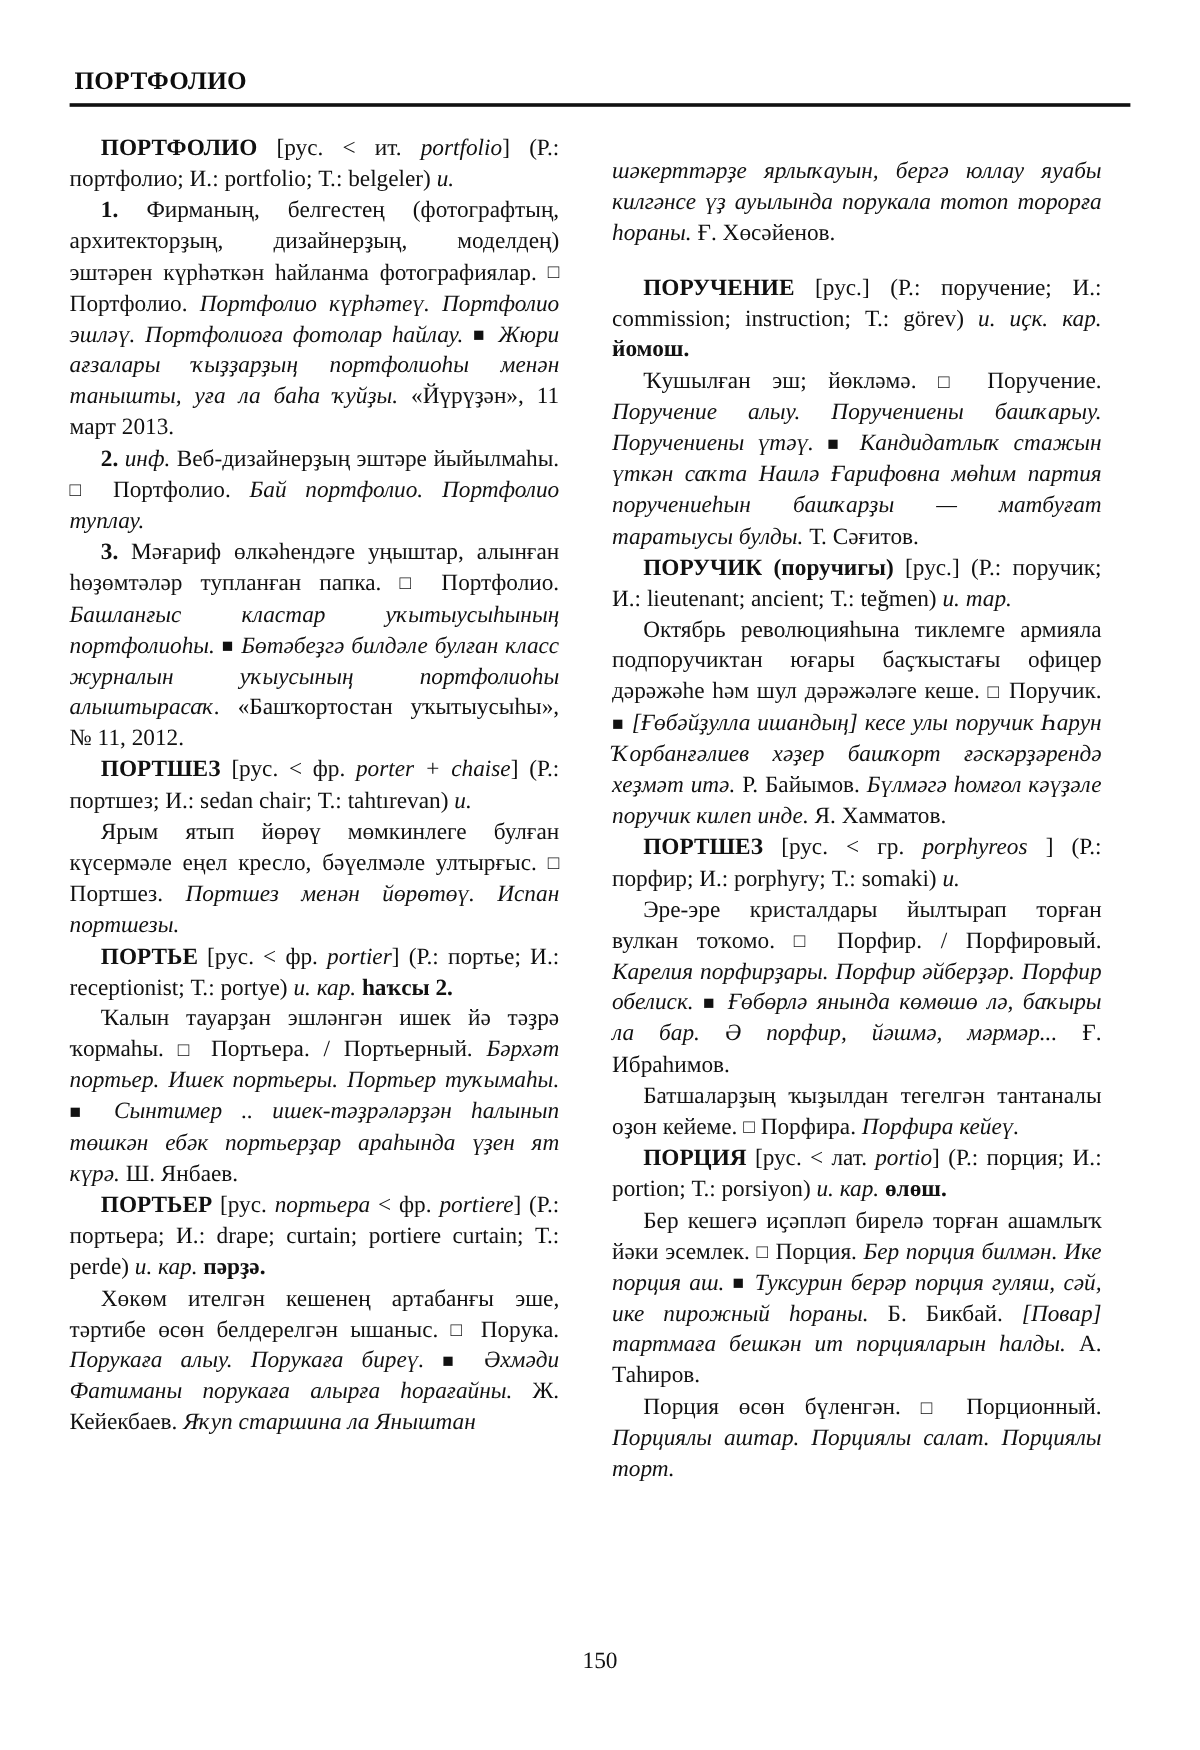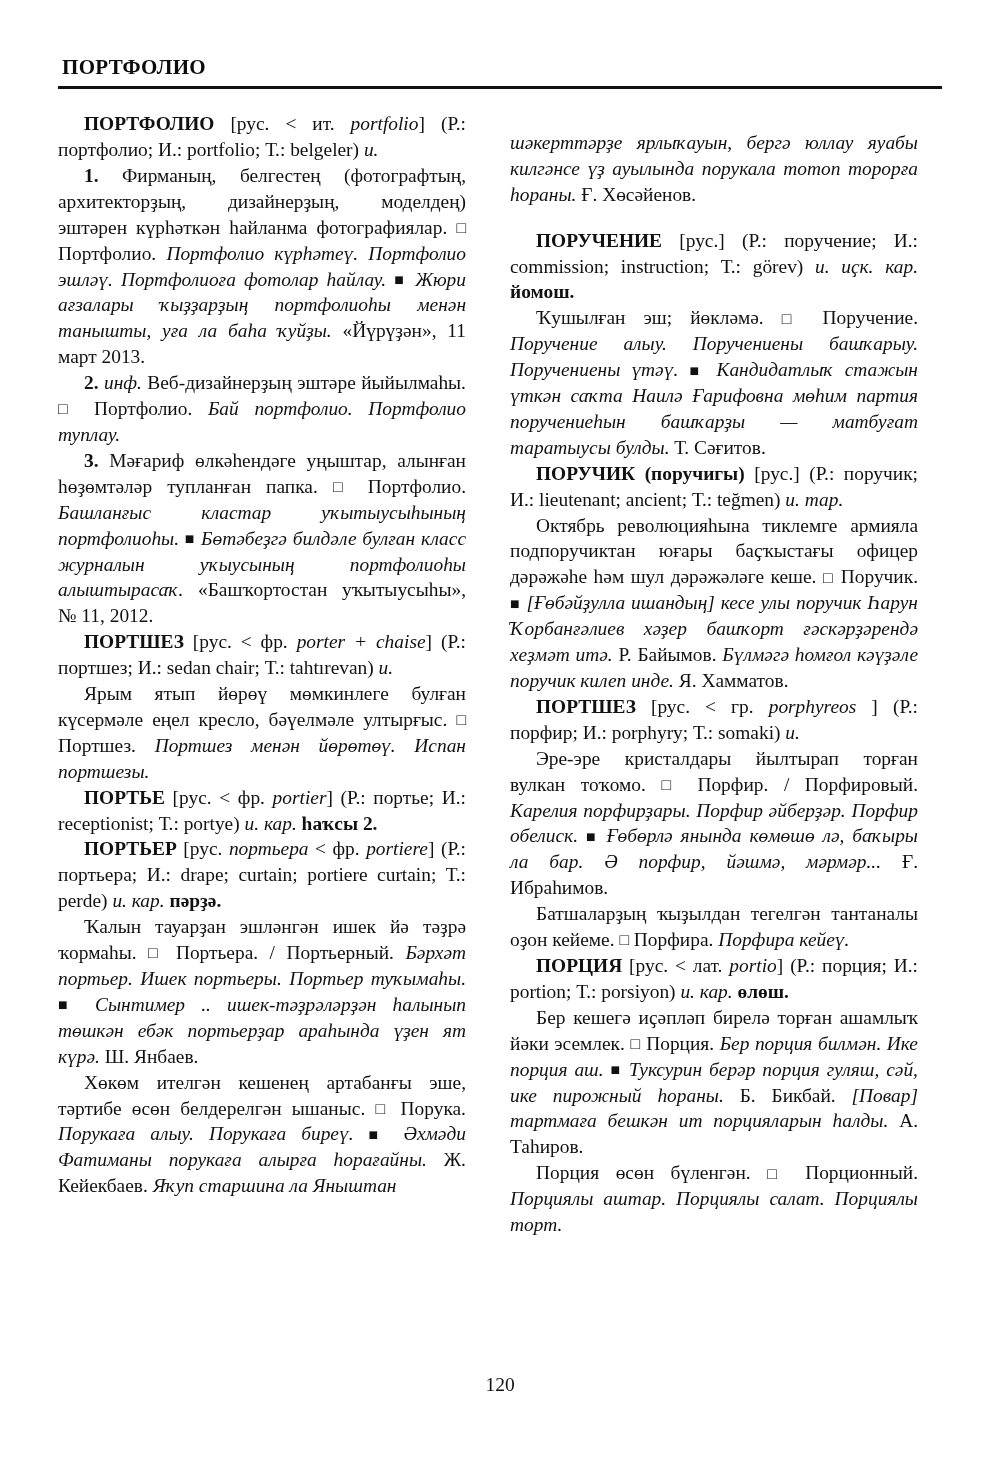--- a/index.html
+++ b/index.html
@@ -116,22 +116,22 @@
       <div class="entry">
         <p class="para"><span class="hw">ПОРТШЕЗ</span> <span>[рус. &lt; фр. <span class="it">porter + chaise</span>]</span> <span>(Р.: портшез; И.: sedan chair; Т.: tahtırevan) <span class="it">и.</span></span></p>
         <p class="para"><span>Ярым ятып йөрөү мөмкинлеге булған күсермәле еңел кресло, бәүелмәле ултырғыс.</span> <span class="sq-open"></span> <span>Портшез.</span> <span class="it">Портшез менән йөрөтөү. Испан портшезы.</span></p>
       </div>
 
       <div class="entry">
         <p class="para"><span class="hw">ПОРТЬЕ</span> <span>[рус. &lt; фр. <span class="it">portier</span>]</span> <span>(Р.: портье; И.: receptionist; Т.: portye) <span class="it">и. кар.</span> <span class="bd">һаҡсы 2.</span></span></p>
       </div>
 
       <div class="entry">
+        <p class="para"><span>Ҡалын тауарҙан эшләнгән ишек йә тәҙрә ҡормаһы.</span> <span class="sq-open"></span> <span>Портьера. / Портьерный.</span> <span class="it">Бәрхәт портьер. Ишек портьеры. Портьер туҡымаһы.</span> <span class="sq-fill"></span> <span class="it">Сынтимер .. ишек-тәҙрәләрҙән һалынып төшкән ебәк портьерҙар араһында үҙен ят күрә.</span> <span>Ш. Янбаев.</span></p>
         <p class="para"><span class="hw">ПОРТЬЕР</span> <span>[рус. <span class="it">портьера</span> &lt; фр. <span class="it">portiere</span>]</span> <span>(Р.: портьера; И.: drape; curtain; portiere curtain; Т.: perde) <span class="it">и. кар.</span> <span class="bd">пәрҙә.</span></span></p>
-        <p class="para"><span>Ҡалын тауарҙан эшләнгән ишек йә тәҙрә ҡормаһы.</span> <span class="sq-open"></span> <span>Портьера. / Портьерный.</span> <span class="it">Бәрхәт портьер. Ишек портьеры. Портьер туҡымаһы.</span> <span class="sq-fill"></span> <span class="it">Сынтимер .. ишек-тәҙрәләрҙән һалынып төшкән ебәк портьерҙар араһында үҙен ят күрә.</span> <span>Ш. Янбаев.</span></p>
       </div>
 
       <div class="entry">
         <p class="para"><span>Хөкөм ителгән кешенең артабанғы эше, тәртибе өсөн белдерелгән ышаныс.</span> <span class="sq-open"></span> <span>Порука.</span> <span class="it">Порукаға алыу. Порукаға биреү.</span> <span class="sq-fill"></span> <span class="it">Әхмәди Фатиманы порукаға алырға һорағайны.</span> <span>Ж. Кейекбаев.</span> <span class="it">Яҡуп старшина ла Яныштан</span></p>
       </div>
 
     </div>
 
     <div class="column">
 
@@ -163,14 +163,14 @@
         <p class="para"><span>Бер кешегә иҫәпләп бирелә торған ашамлыҡ йәки эсемлек.</span> <span class="sq-open"></span> <span>Порция.</span> <span class="it">Бер порция билмән. Ике порция аш.</span> <span class="sq-fill"></span> <span class="it">Туксурин берәр порция гуляш, сәй, ике пирожный һораны.</span> <span>Б. Бикбай.</span> <span class="it">[Повар] тартмаға бешкән ит порцияларын һалды.</span> <span>А. Таһиров.</span></p>
       </div>
 
       <div class="entry">
         <p class="para"><span>Порция өсөн бүленгән.</span> <span class="sq-open"></span> <span>Порционный.</span> <span class="it">Порциялы аштар. Порциялы салат. Порциялы торт.</span></p>
       </div>
 
     </div>
   </div>
 
-  <div class="folio">120</div>
+  <div class="folio">150</div>
 </div>
 
 </body></html>

